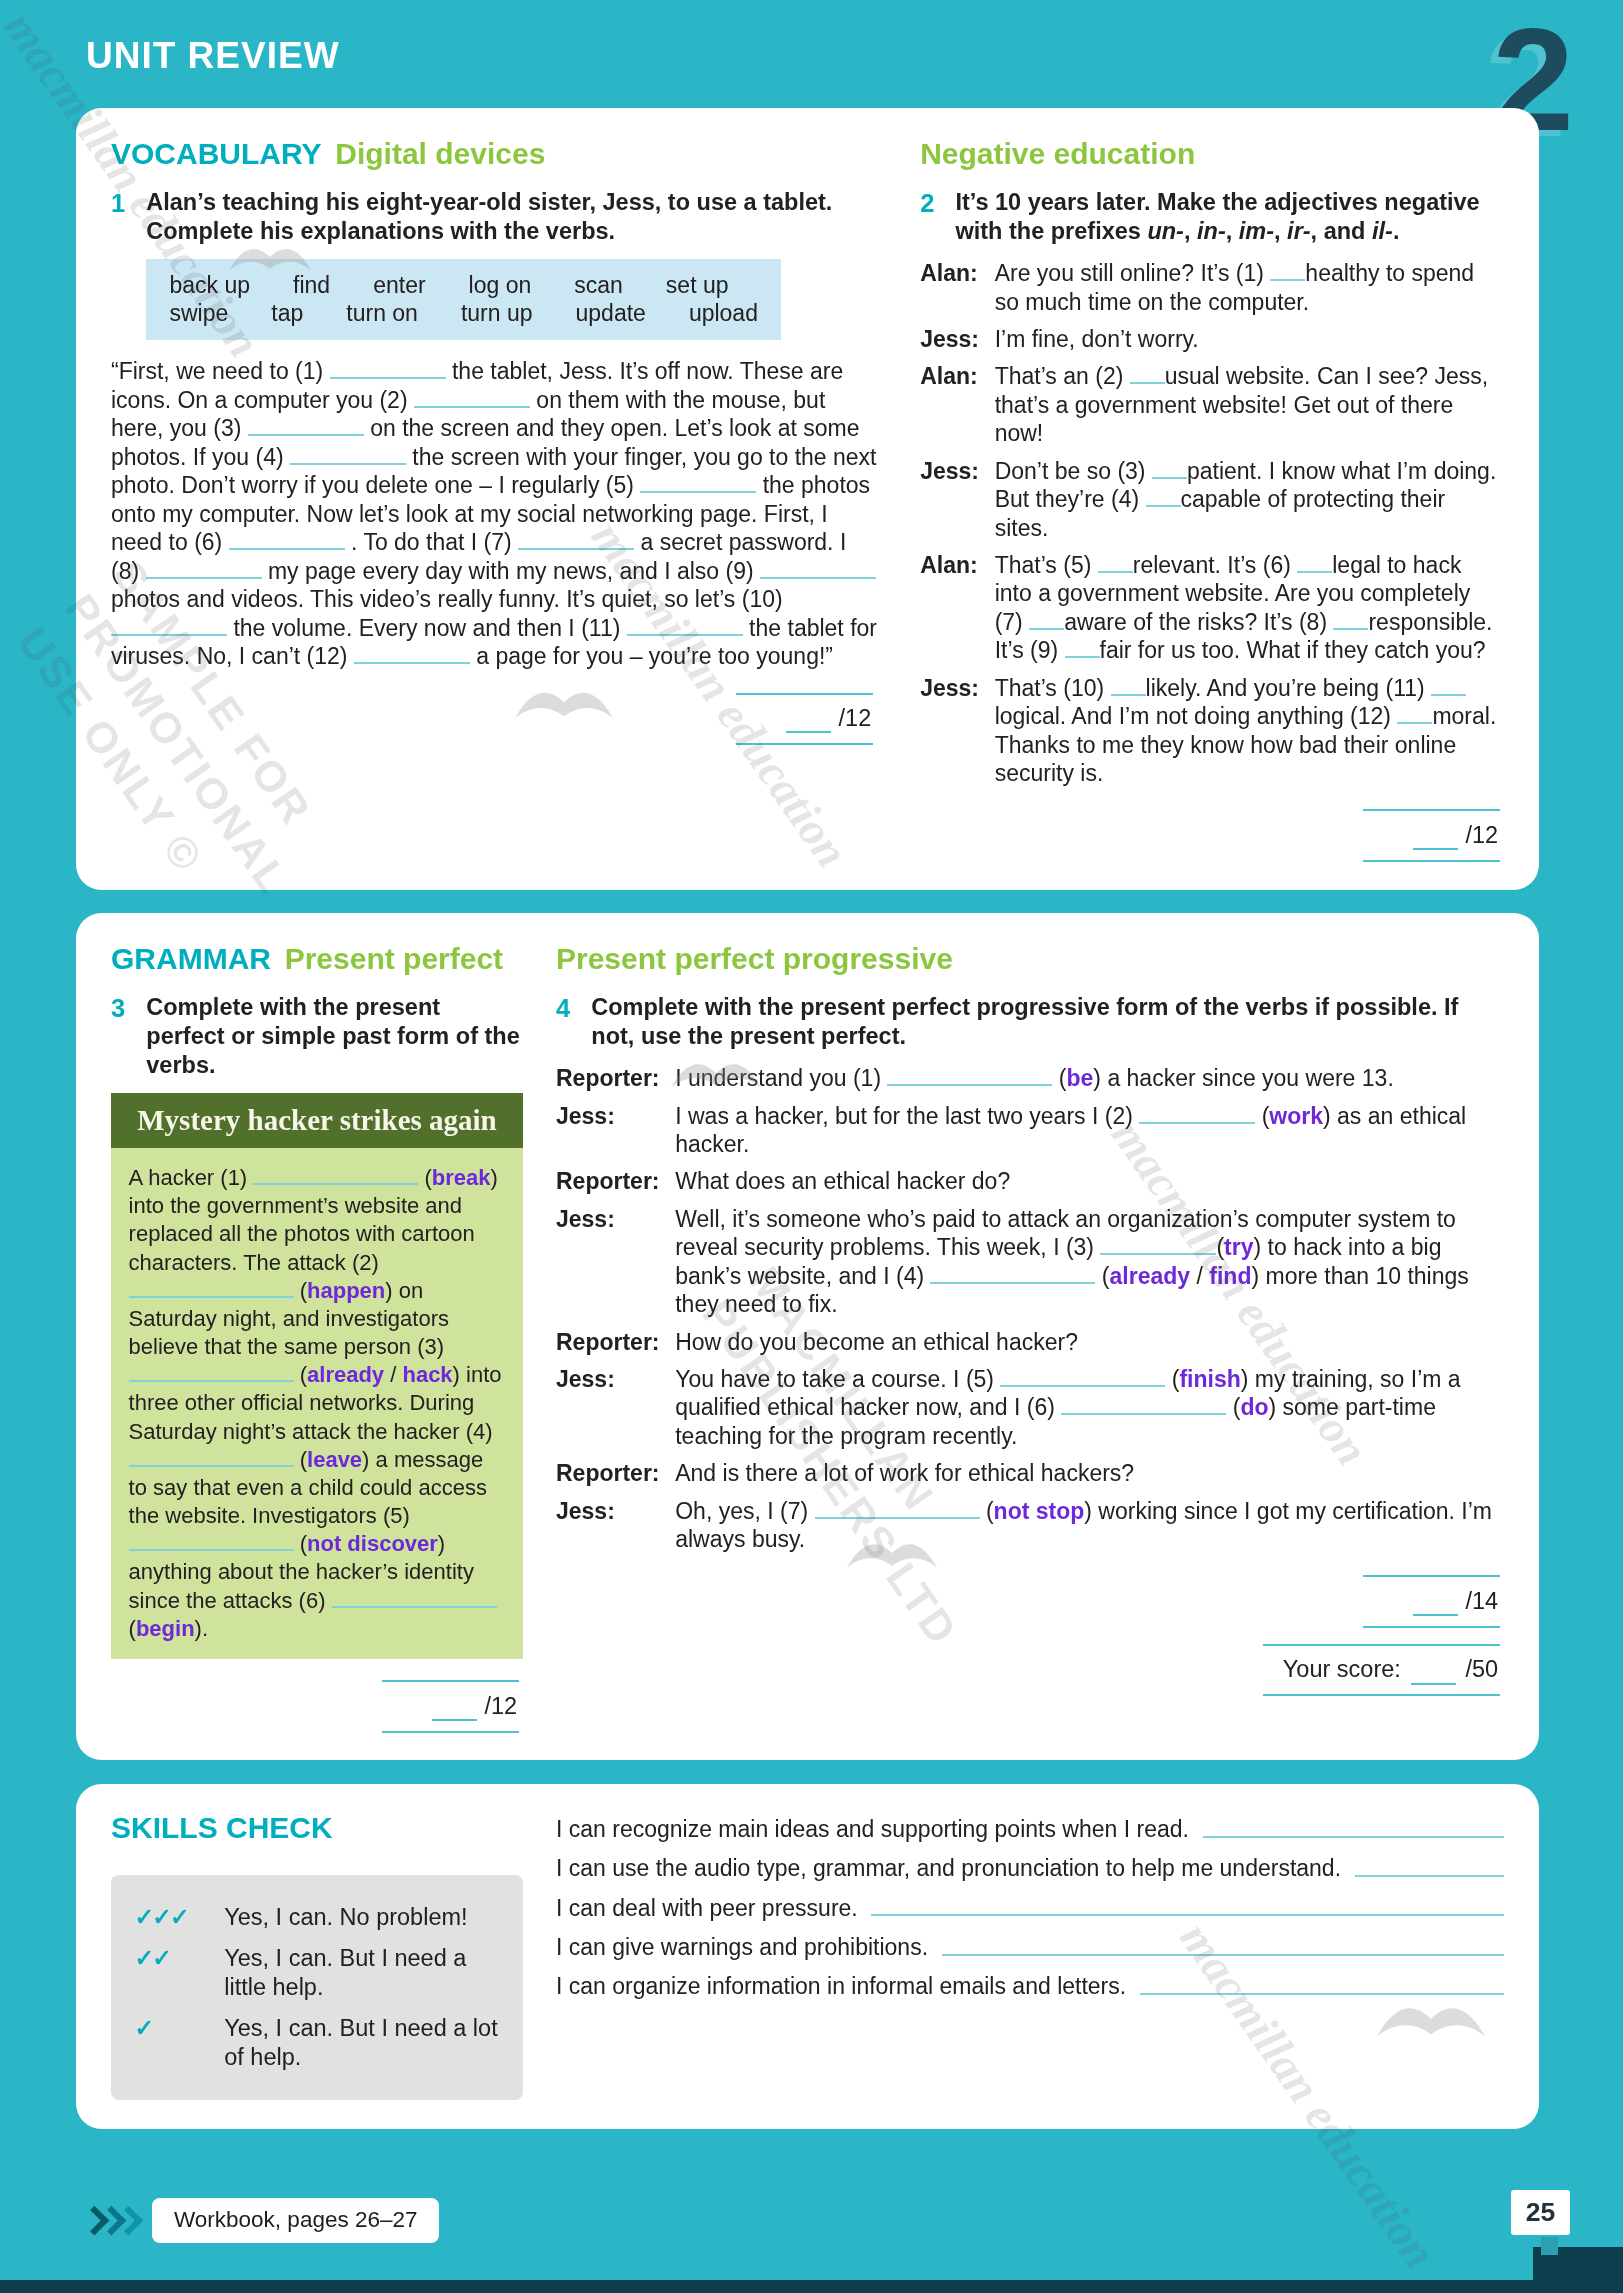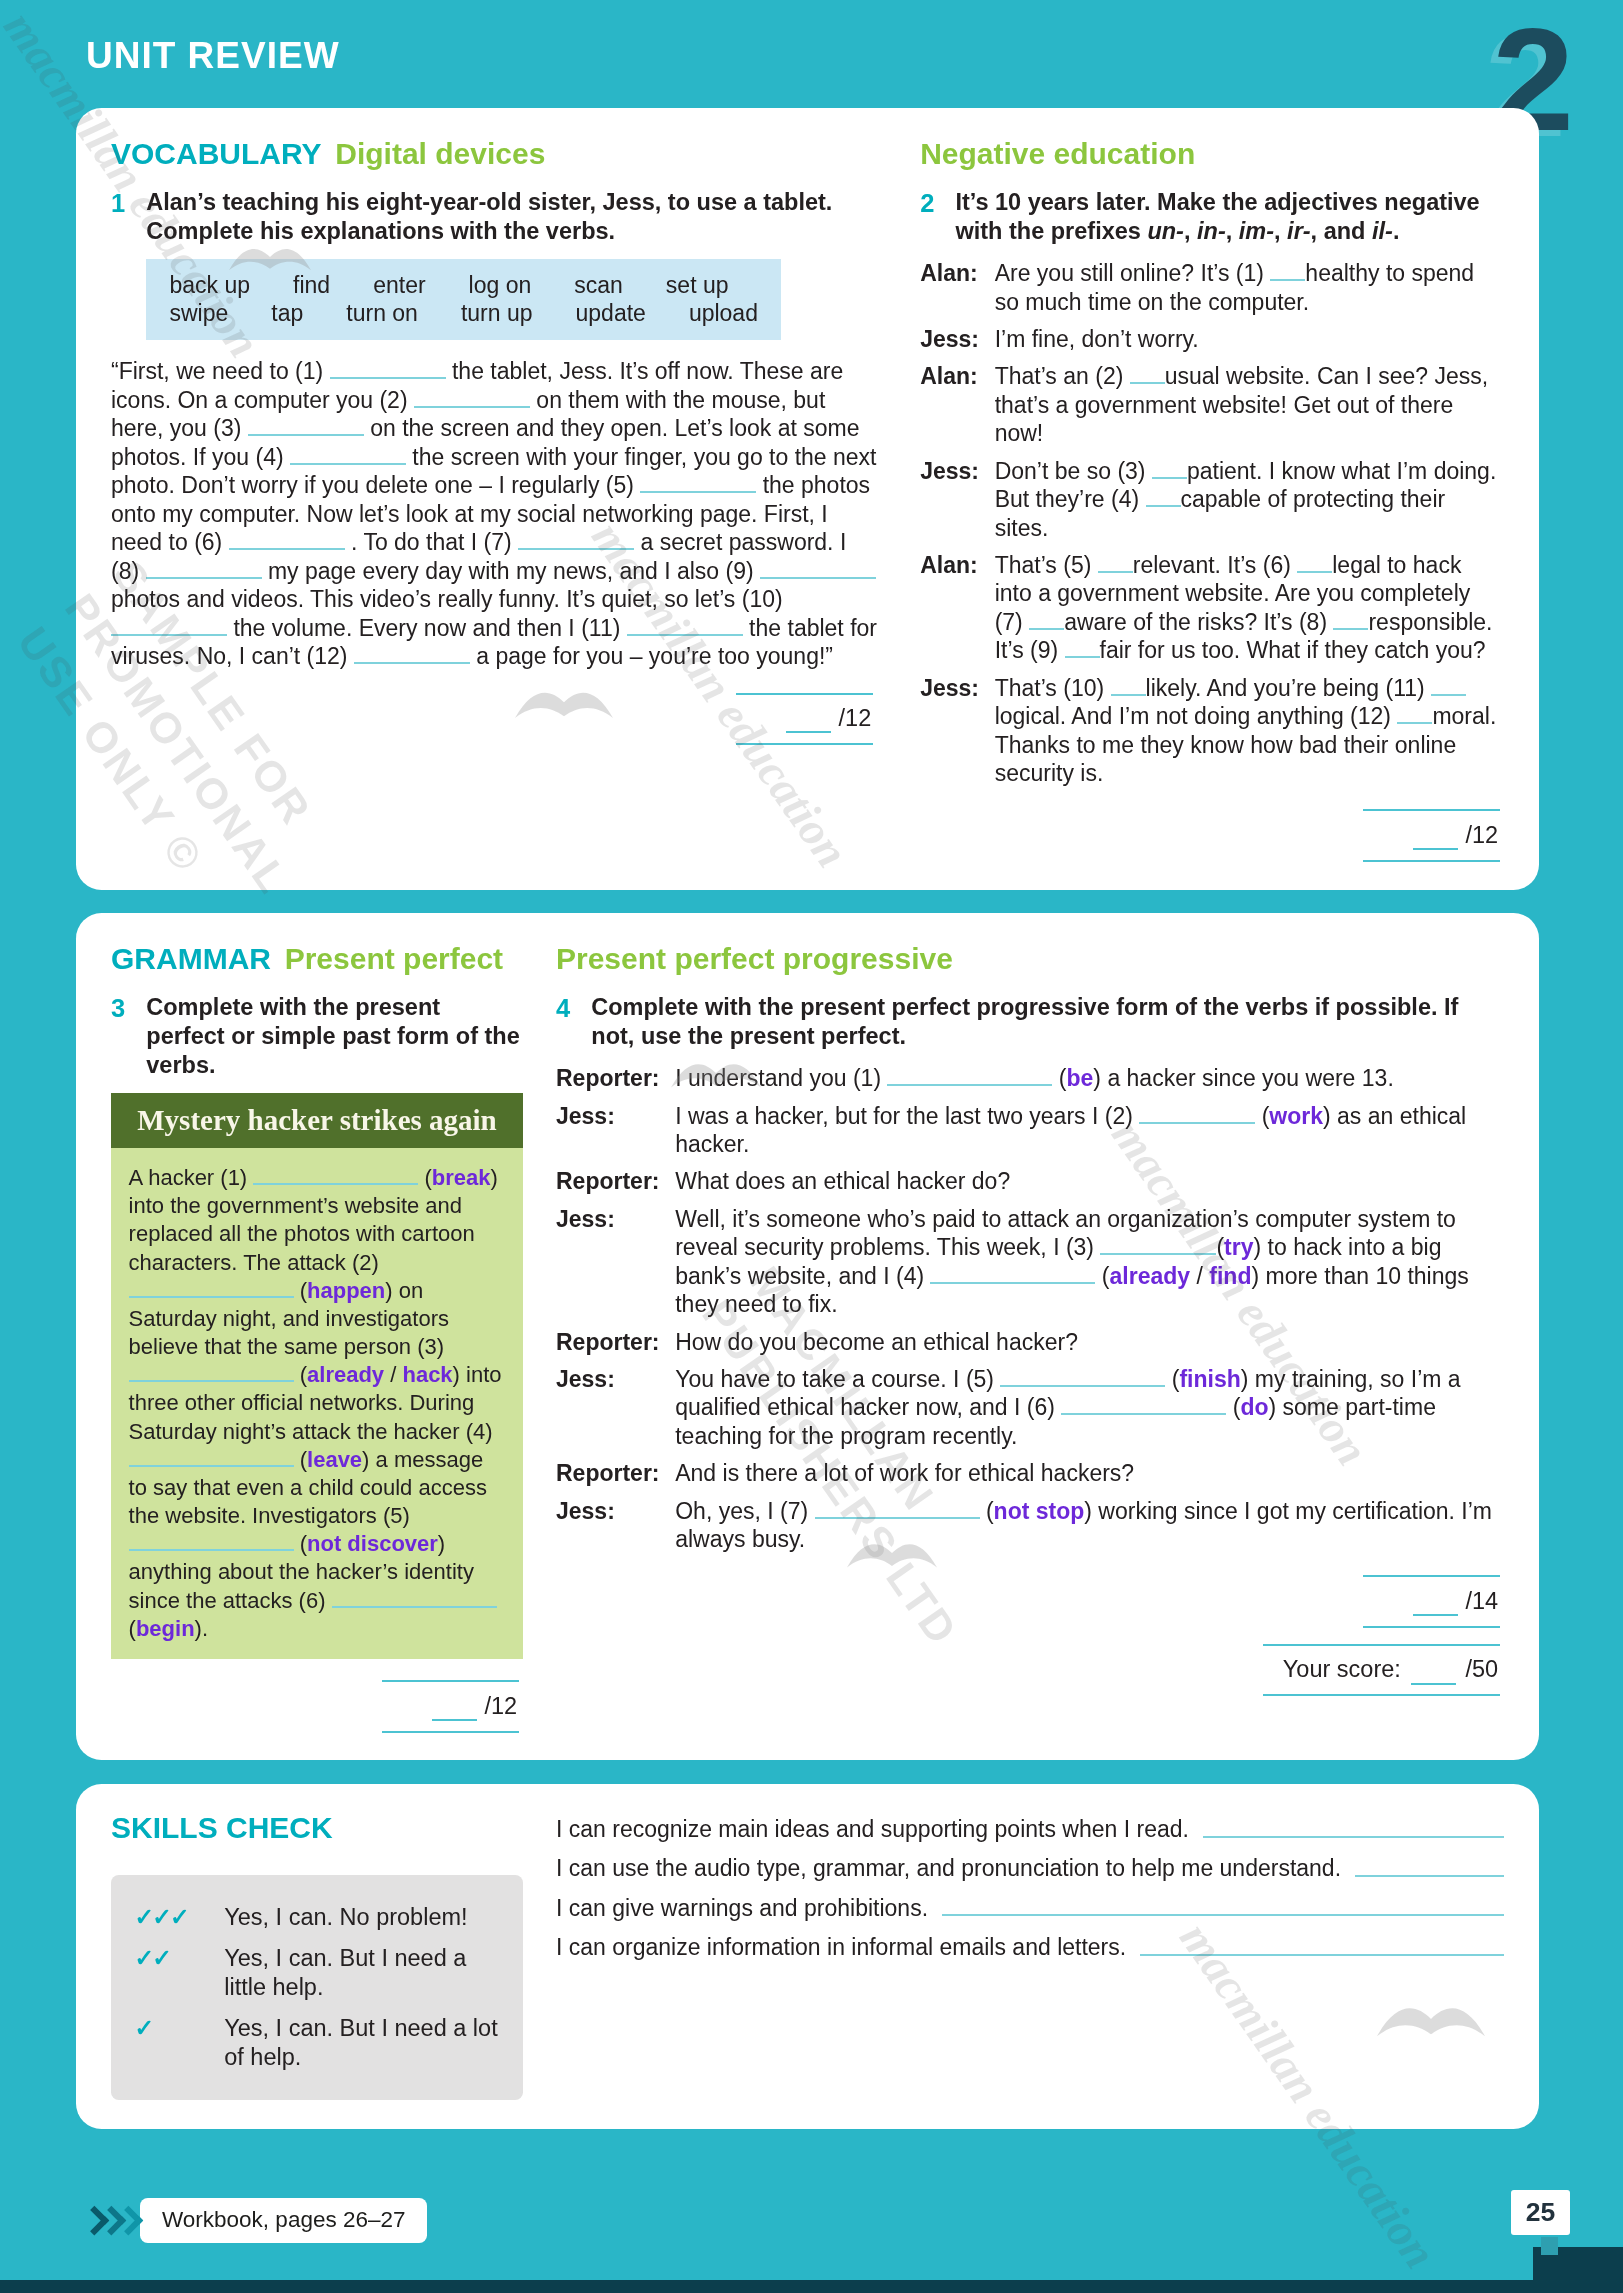--- a/index.html
+++ b/index.html
@@ -58,21 +58,21 @@
   .card3{display:flex; gap:33px; padding:25.5px 35px 29px;}
   .c3L{flex:0 0 412px;}
   .c3R{flex:1; padding-top:5.9px;}
   .legend{background:#e2e1e1; border-radius:7.8px; padding:15.7px 23.5px; margin-top:29px;}
   .leg-row{display:flex; gap:13.7px; margin:11.8px 0; font-size:23.5px;}
   .leg-marks{color:#00aebd; font-weight:bold; flex:0 0 76px; letter-spacing:-2px;}
   .skill{display:flex; margin-bottom:10.8px;}
   .skill-text{flex:0 1 auto; max-width:85%;}
   .skill-blank{flex:1 1 49px; min-width:49px; border-bottom:2px solid #7fd2dc; margin:0 0 5.9px 13.7px; align-self:flex-end;}
   
-  .footer{position:absolute; left:84px; bottom:51px; z-index:2; display:flex; align-items:center; gap:6px;}
+  .footer{position:absolute; left:84px; bottom:51px; z-index:2; display:flex; align-items:center; gap:18px;}
   .chevs{display:flex; align-items:center;}
   .chev{width:14.7px; height:14.7px; border-top:6.9px solid #0a5a6a; border-right:6.9px solid #0a5a6a;
     transform:rotate(45deg); margin-right:-3.9px;}
   .chev2{border-color:#0d7689;}
   .chev3{border-color:#1095a8;}
   .wb-link{background:#ffffff; border-radius:7.8px; padding:8.8px 21.6px; font-size:22.5px; color:#1d1d1b;}
   .pageno{position:absolute; right:53px; bottom:59px; z-index:3; background:#ffffff;
     padding:5.9px 14.7px; font-weight:bold; font-size:26.5px; color:#22323d; border-radius:2.9px;}
   .bottom-strip{position:absolute; left:0; right:0; bottom:0; height:13.7px; background:#0c3e4d; z-index:2;}
   .corner{position:absolute; right:0; bottom:0; width:90px; height:47px; background:#0c3e4d; z-index:2;}
@@ -265,20 +265,24 @@
     <div class="c3R">
       <div class="skill">
         <span class="skill-text">I can recognize main ideas and supporting points when I read.</span>
         <span class="skill-blank"></span>
       </div>
       <div class="skill">
         <span class="skill-text">I can use the audio type, grammar, and pronunciation to help me understand.</span>
         <span class="skill-blank"></span>
       </div>
       <div class="skill">
+        <span class="skill-text">I can deal with peer pressure.</span>
+        <span class="skill-blank"></span>
+      </div>
+      <div class="skill">
         <span class="skill-text">I can give warnings and prohibitions.</span>
         <span class="skill-blank"></span>
       </div>
       <div class="skill">
         <span class="skill-text">I can organize information in informal emails and letters.</span>
         <span class="skill-blank"></span>
       </div>
     </div>
   </section>
 

